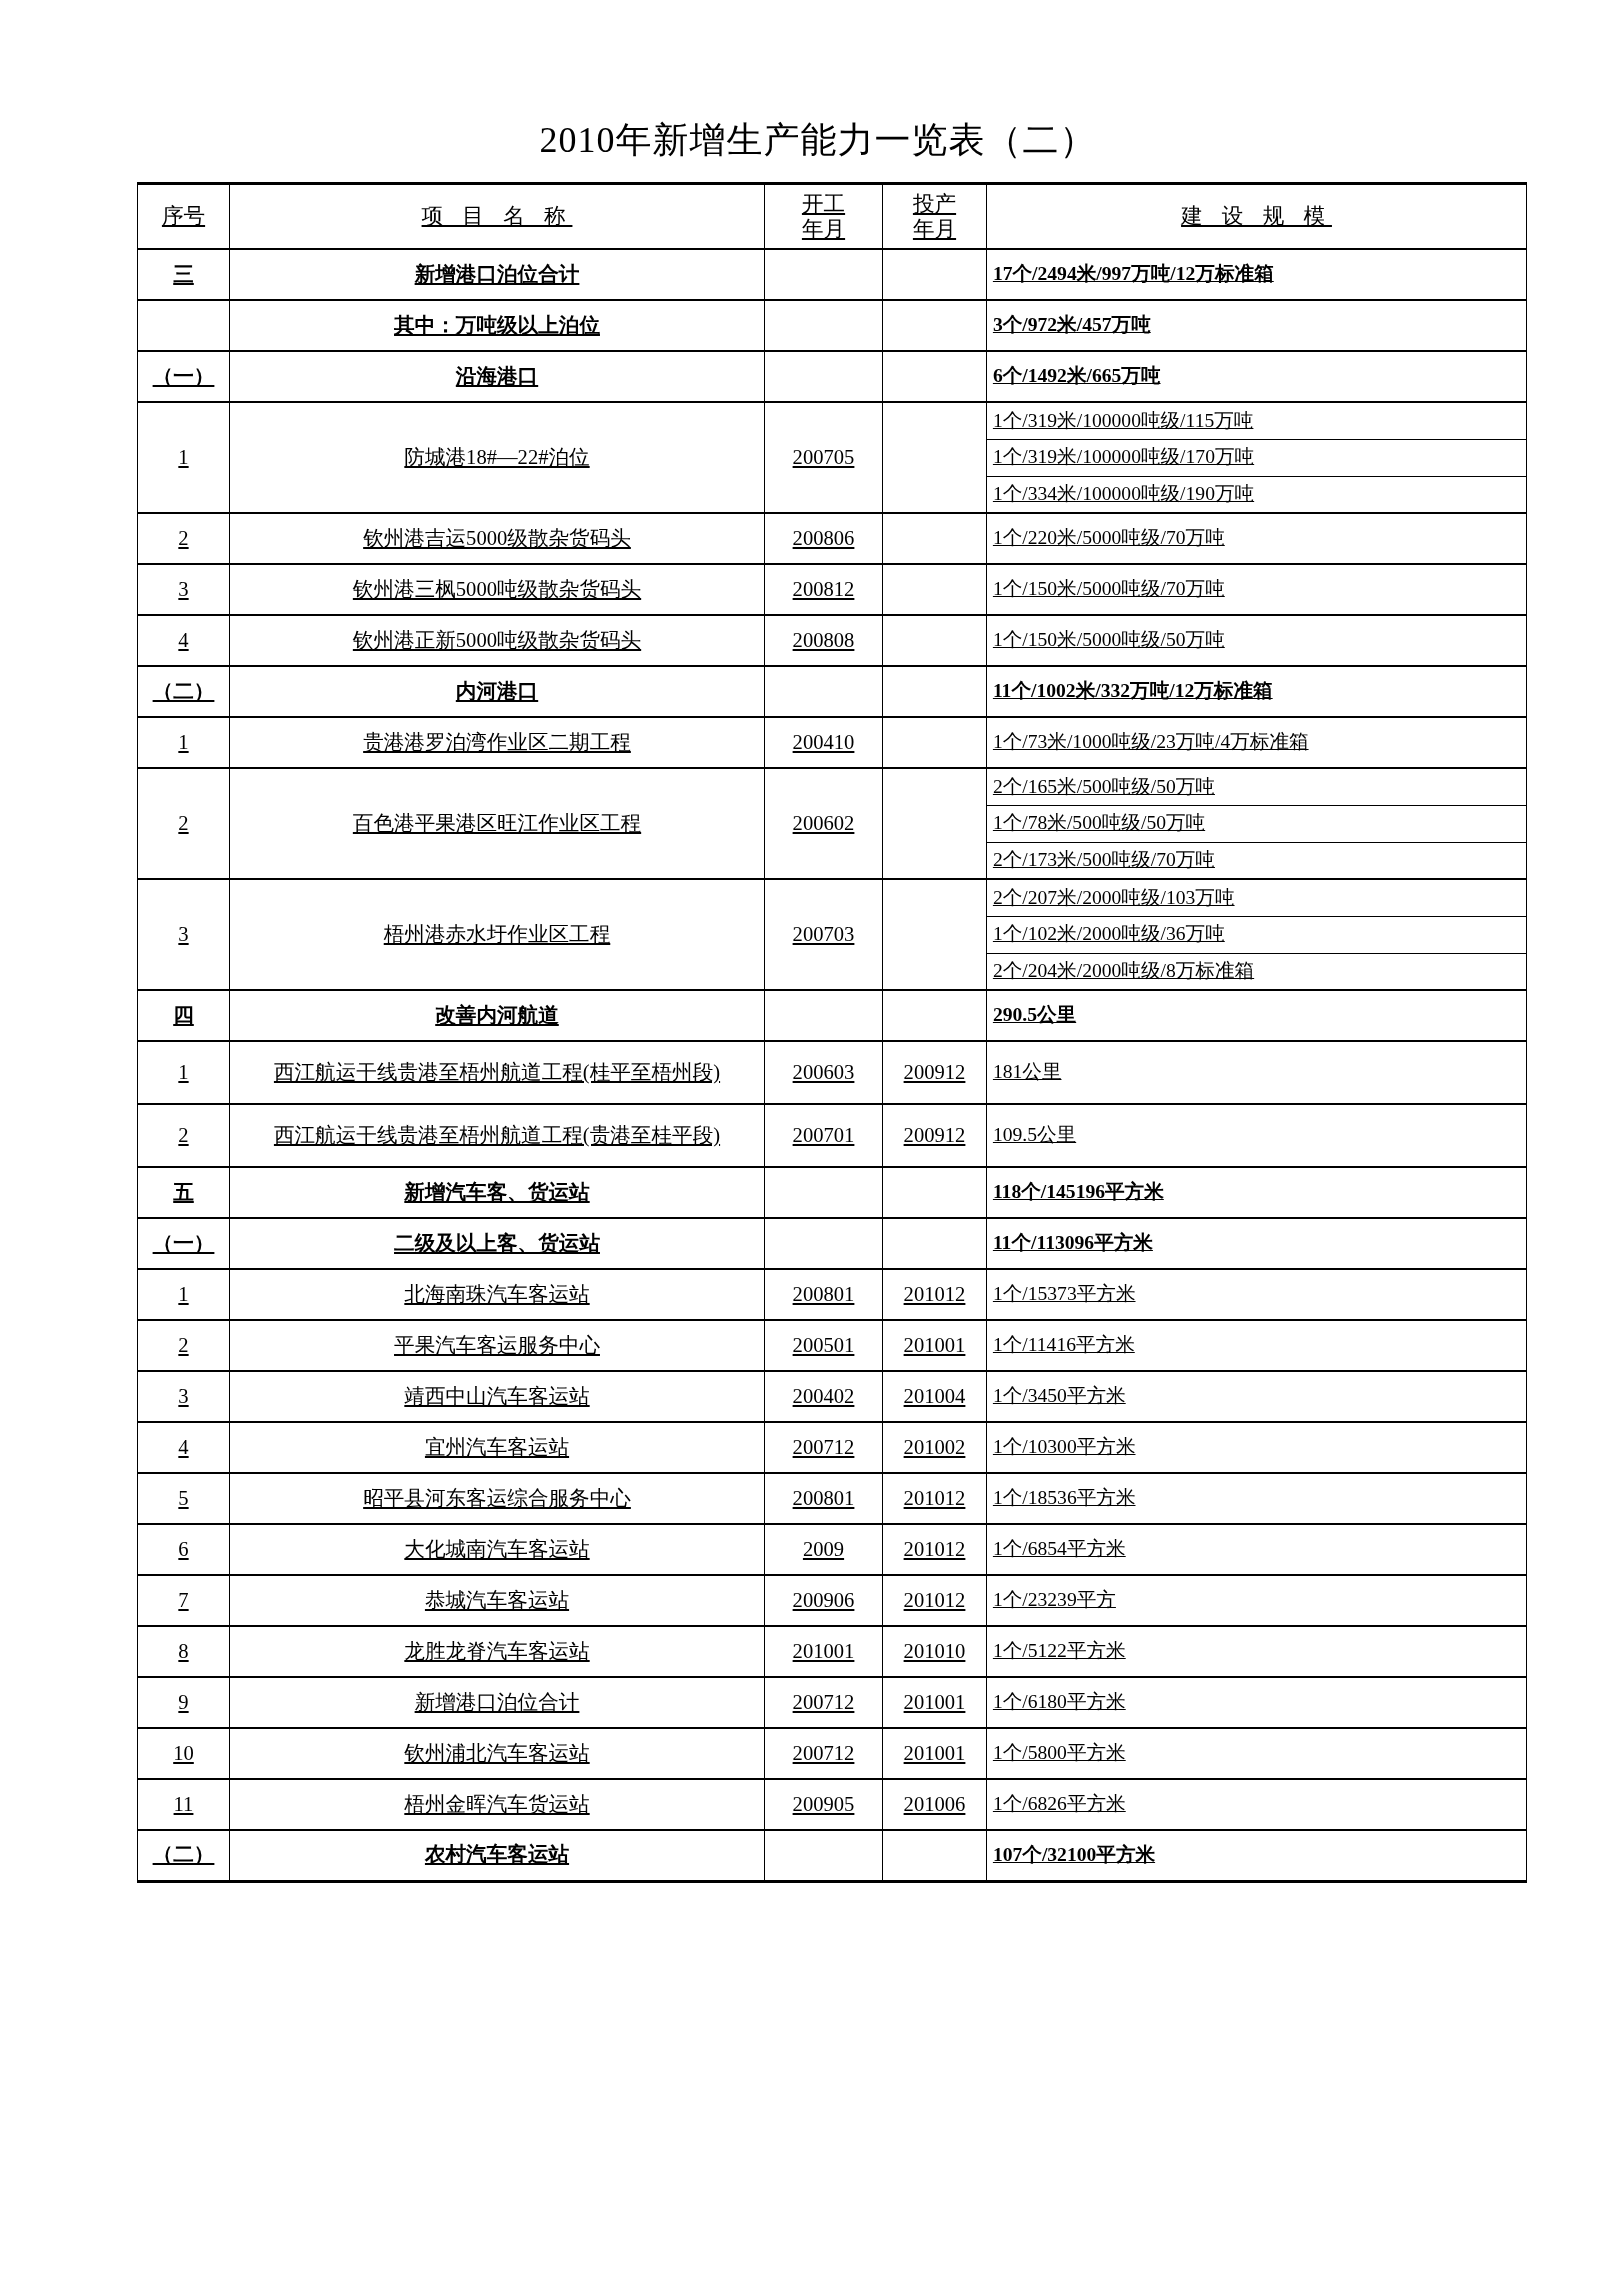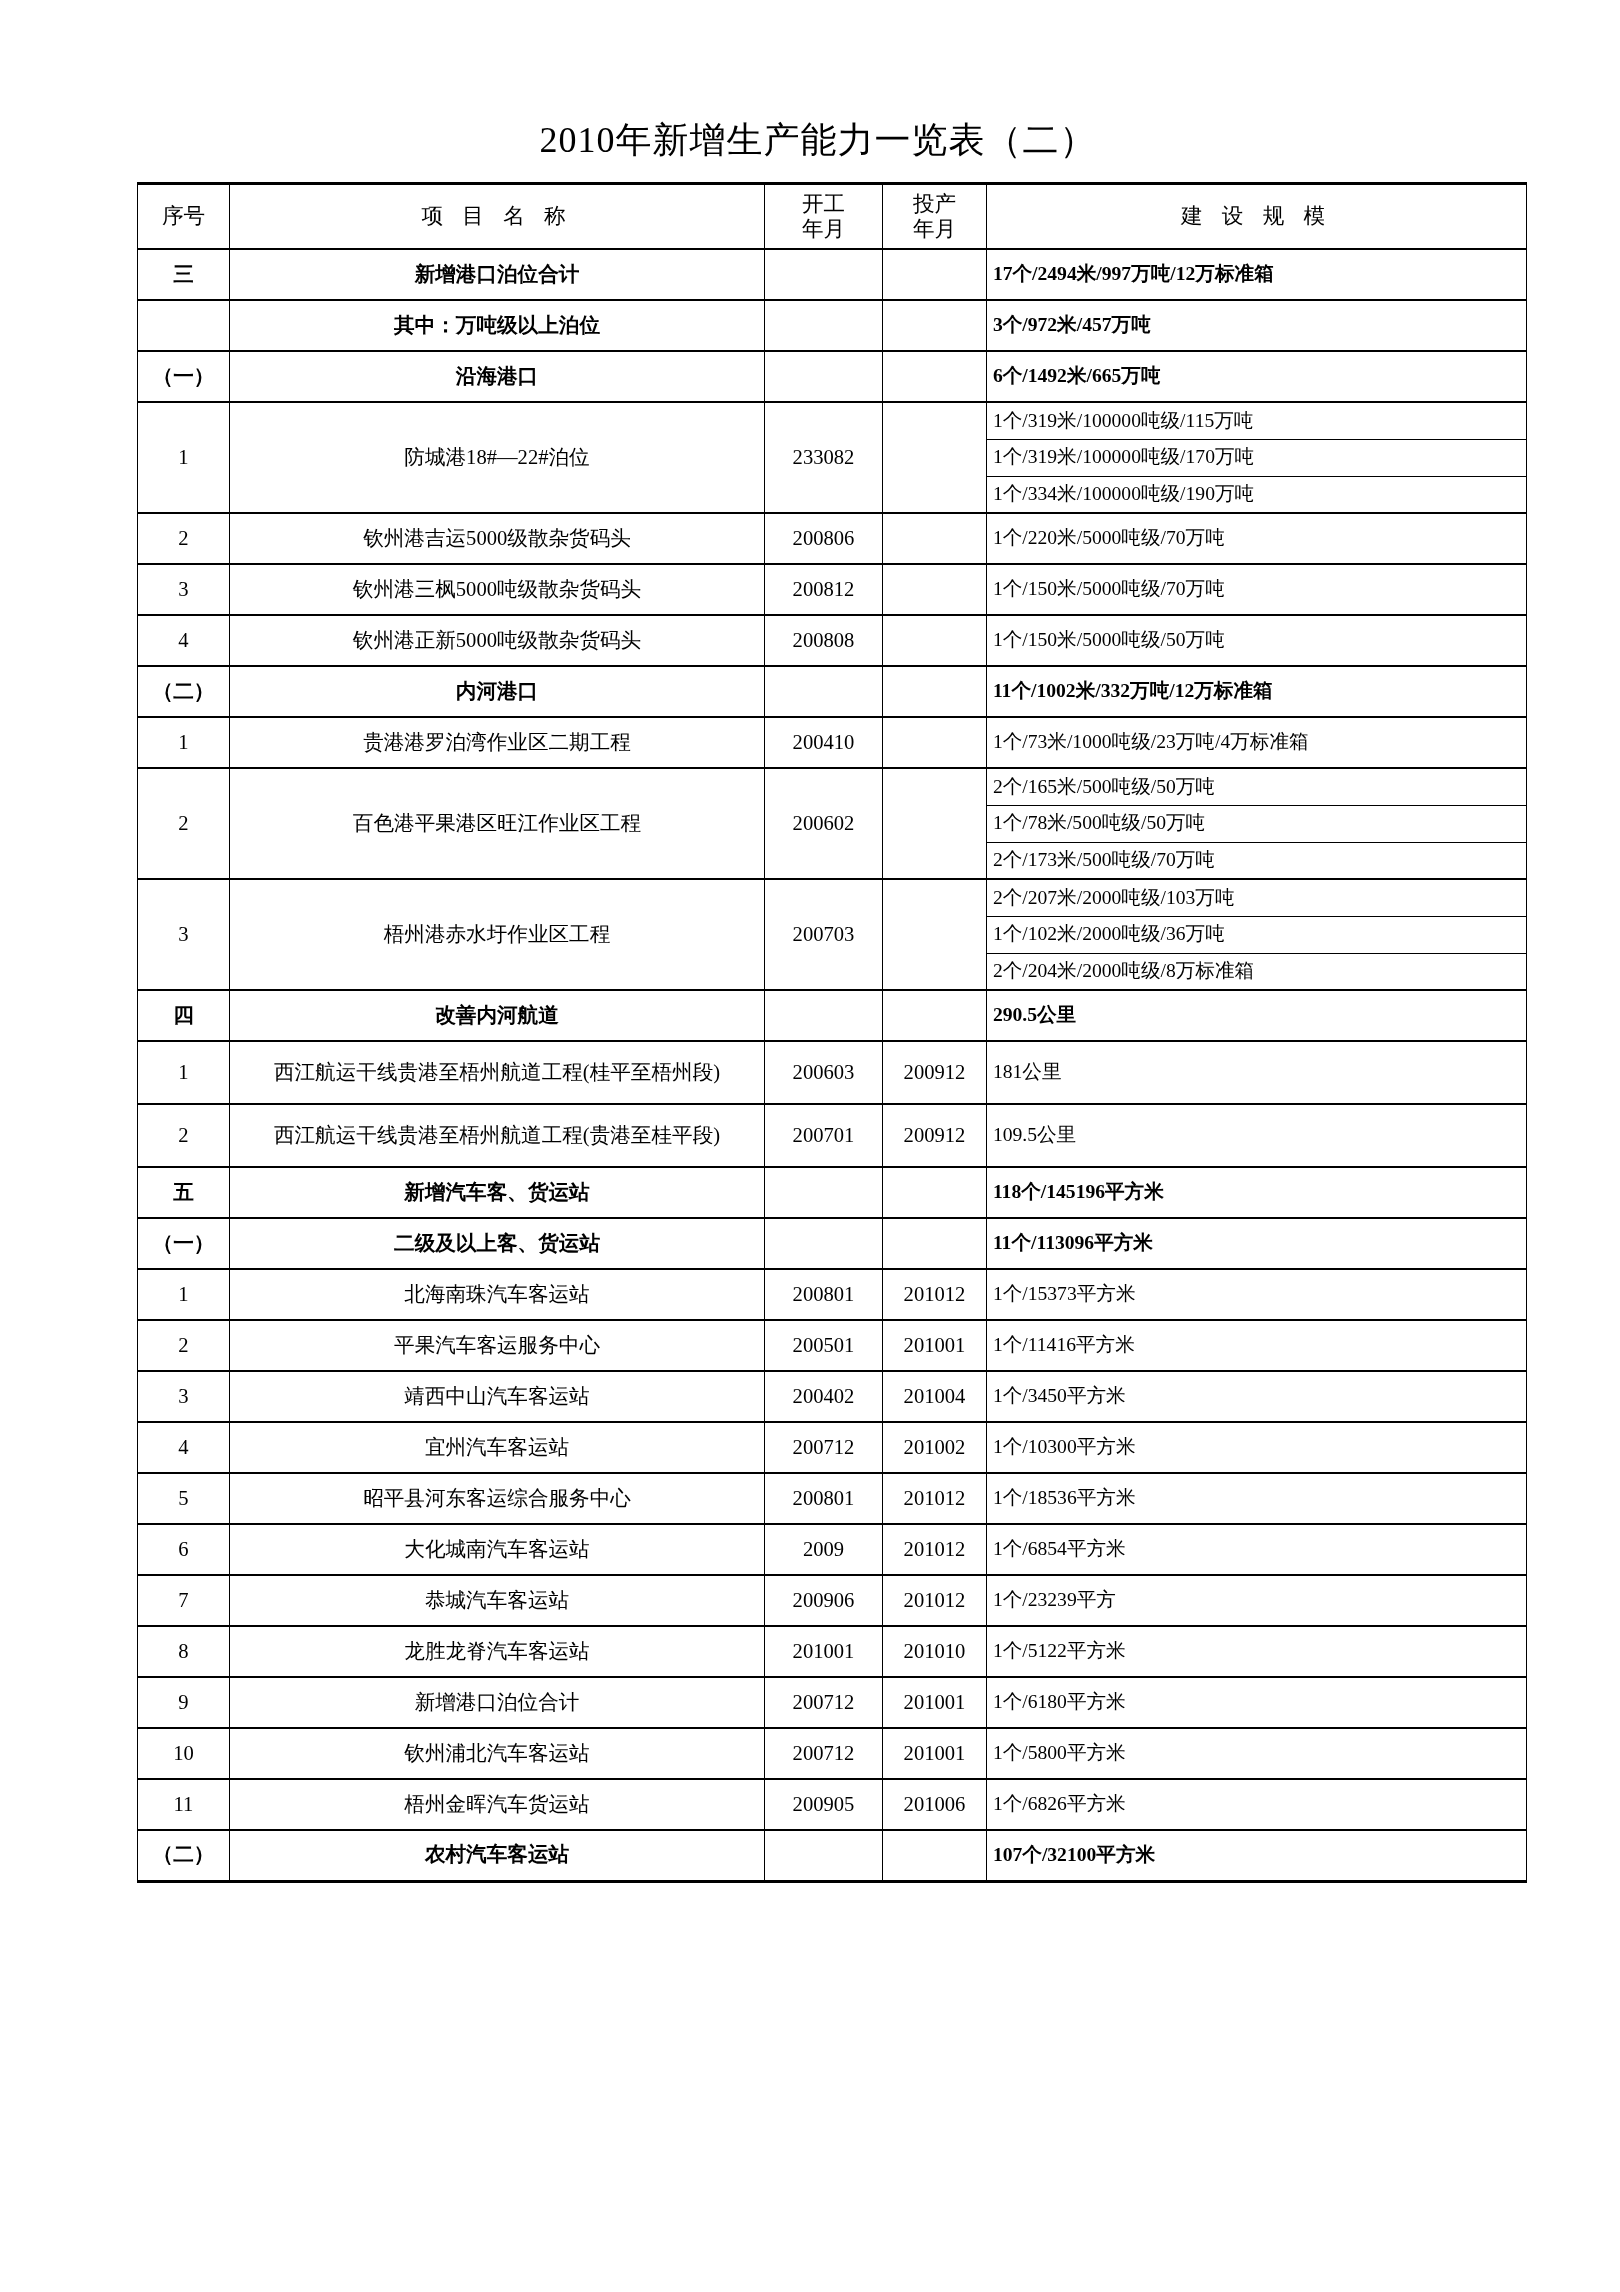--- a/index.html
+++ b/index.html
@@ -35,20 +35,21 @@
     white-space: nowrap;
   }
   table.grid {
     position: absolute;
     left: 137px;
     top: 182px;
     width: 1389px;
     border-collapse: collapse;
     table-layout: fixed;
     font-size: 19.6px;
+    text-decoration: underline;
   }
   table.grid td, table.grid th {
     border: 1px solid #000;
     padding: 0 5.9px;
     vertical-align: middle;
     font-weight: 400;
     line-height: 1.25;
   }
   
   col.c-no     { width: 92px; }
@@ -153,21 +154,21 @@
         <tr class="trow bold rowline h-row-tall">
           <td class="c-no-cell" rowspan="1">（一）</td>
           <td class="c-name-cell" rowspan="1">沿海港口</td>
           <td class="c-start-cell" rowspan="1"></td>
           <td class="c-prod-cell" rowspan="1"></td>
           <td class="c-scale-cell">6个/1492米/665万吨</td>
         </tr>
         <tr class="trow rowline h-row">
           <td class="c-no-cell" rowspan="3">1</td>
           <td class="c-name-cell" rowspan="3">防城港18#—22#泊位</td>
-          <td class="c-start-cell" rowspan="3">233082</td>
+          <td class="c-start-cell" rowspan="3">200705</td>
           <td class="c-prod-cell" rowspan="3"></td>
           <td class="c-scale-cell">1个/319米/100000吨级/115万吨</td>
         </tr>
         <tr class="trow thin h-row">
           <td class="c-scale-cell">1个/319米/100000吨级/170万吨</td>
         </tr>
         <tr class="trow thin h-row">
           <td class="c-scale-cell">1个/334米/100000吨级/190万吨</td>
         </tr>
         <tr class="trow rowline h-row-tall">

